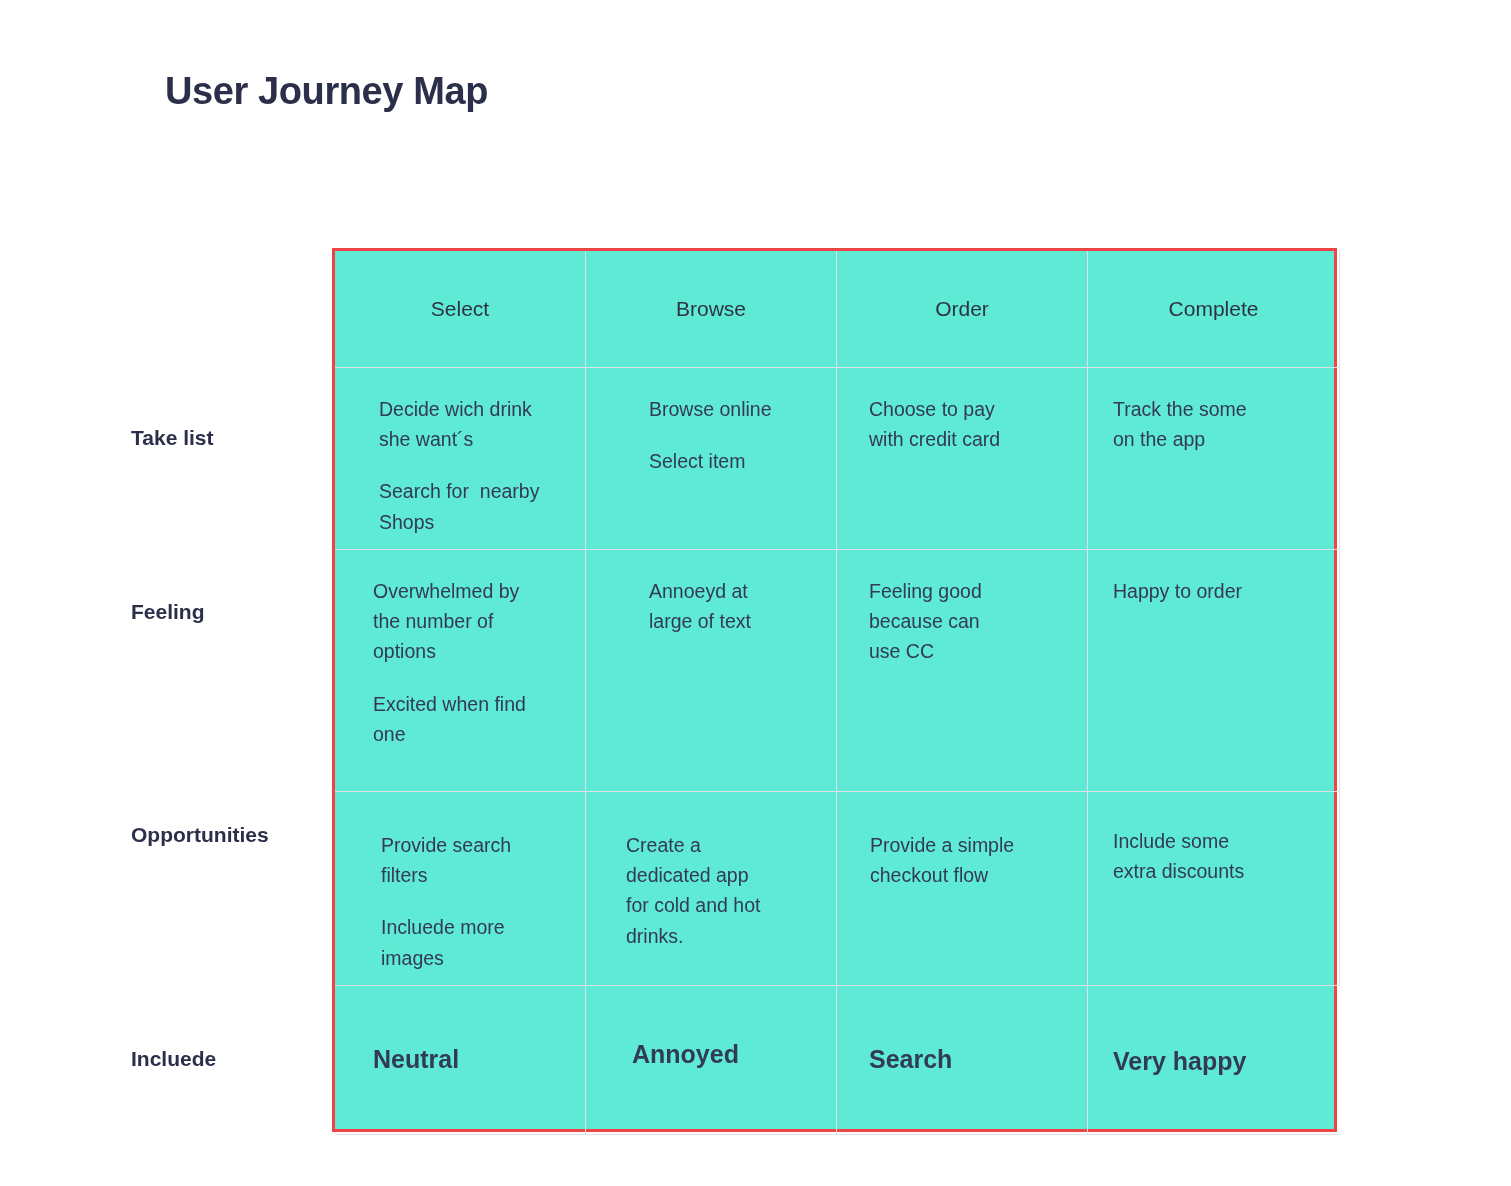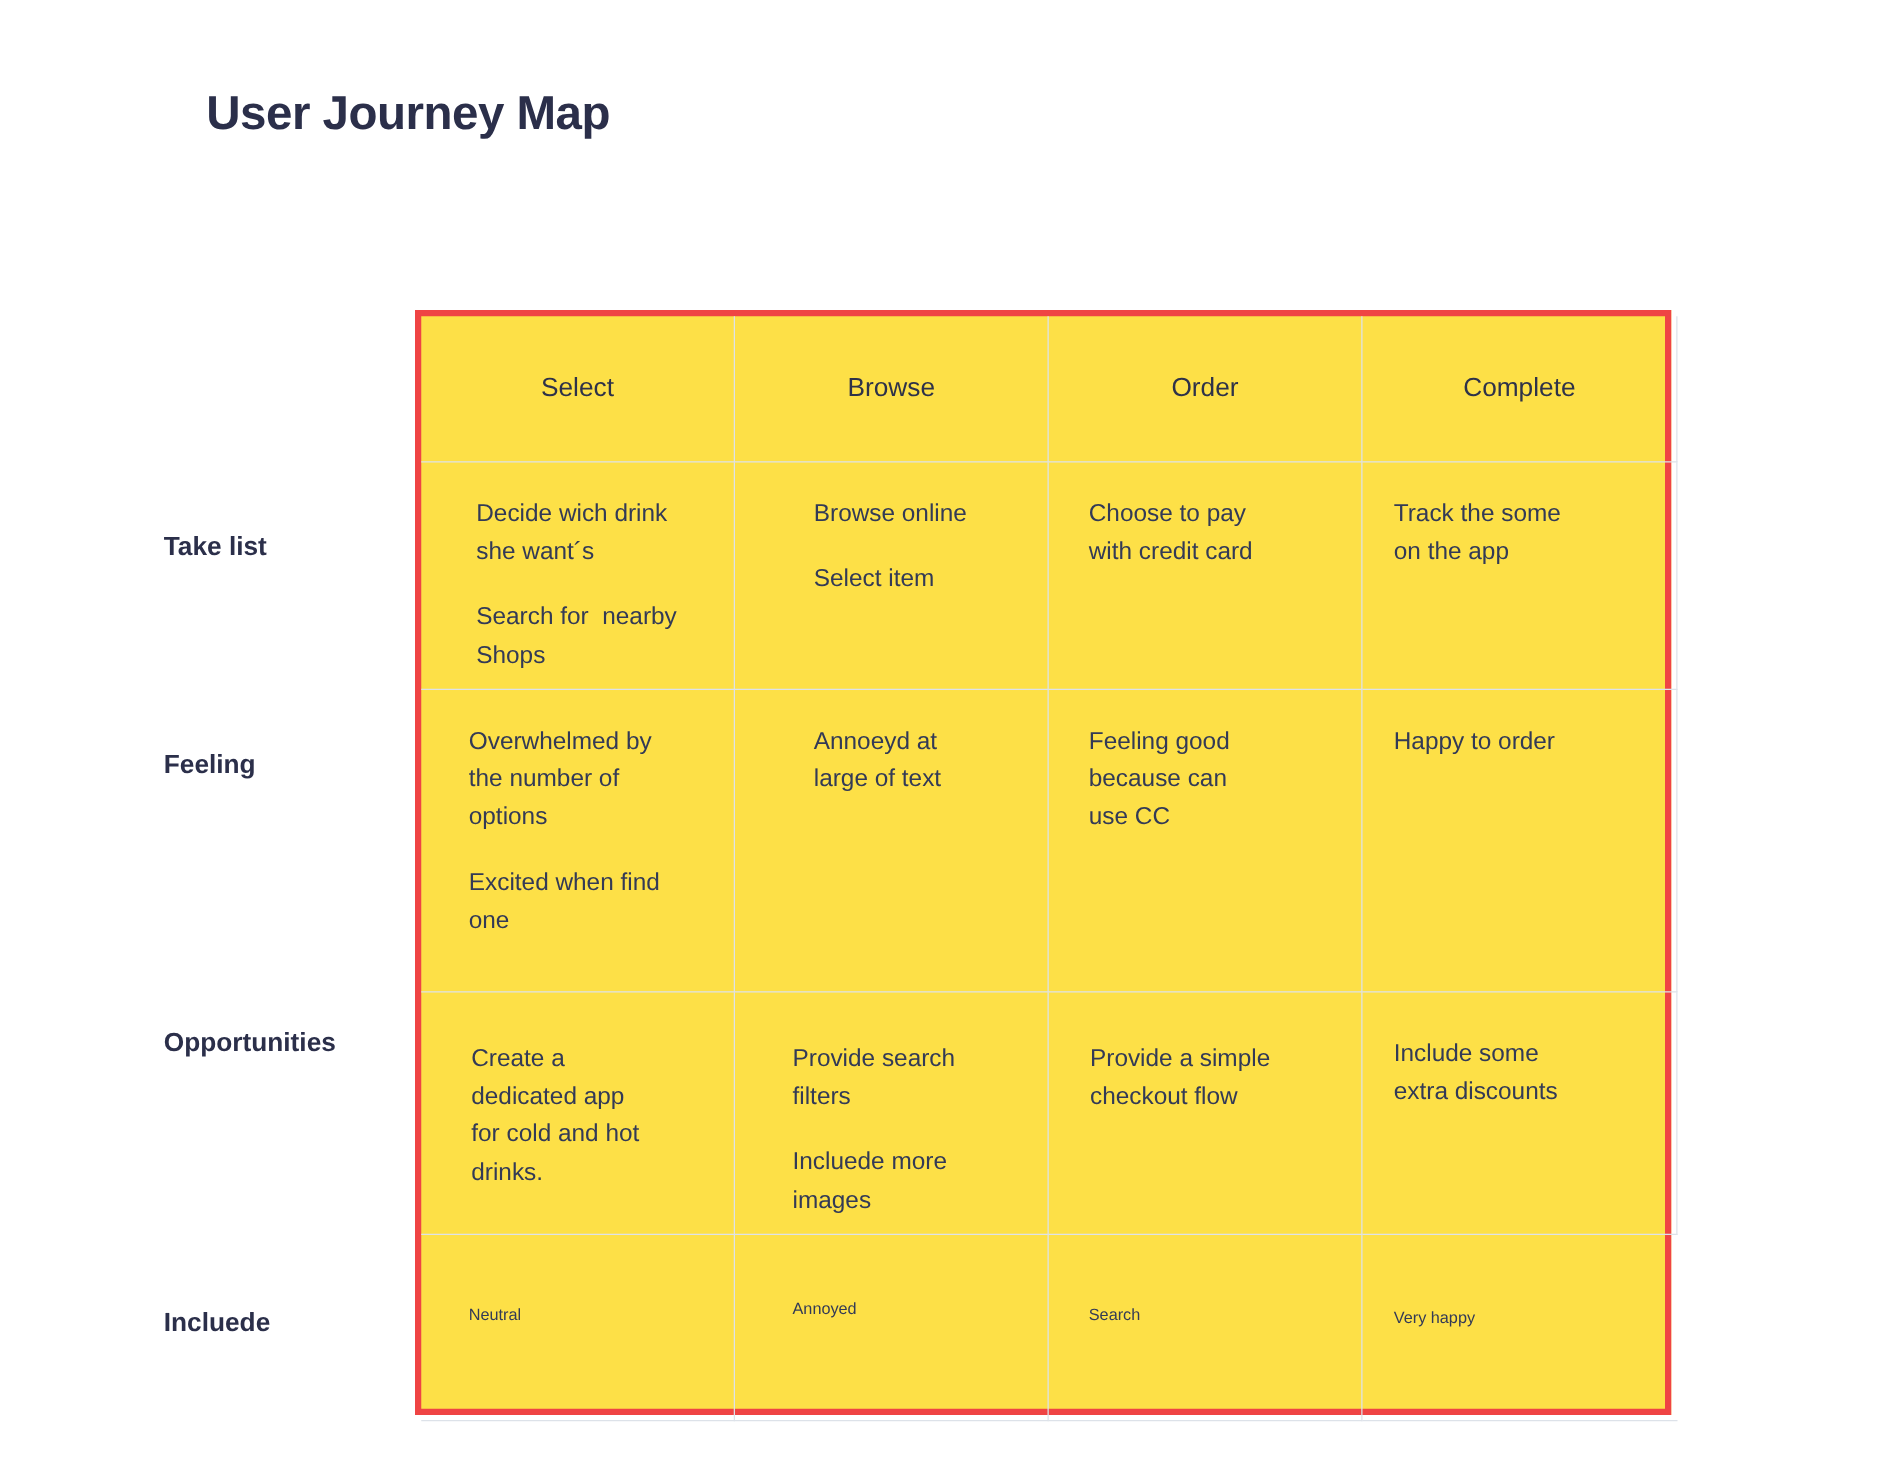--- a/index.html
+++ b/index.html
@@ -32,22 +32,22 @@
   
   #journey-map {
     position: absolute;
     left: 332px;
     top: 248px;
     width: 1005px;
     height: 884px;
     display: grid;
     grid-template-columns: 251px 251px 251px 252px;
     grid-template-rows: 117px 182px 242px 194px 149px;
-    border: 5px solid #ef4444;
-    background: #fde047;
+    border: 3px solid #ef4444;
+    background: #5eead4;
   }
 
   .hcell {
     border-right: 1px solid #dde2e9;
     border-bottom: 1px solid #dde2e9;
     display: flex;
     align-items: center;
     justify-content: center;
     font-size: 21px;
     color: #2e3249;
@@ -73,21 +73,21 @@
   .c2 { padding-left: 32px; }
   .c3 { padding-left: 25px; }
 
   .r0.c0 { padding-left: 44px; }
   .r0.c1 { padding-left: 63px; }
   .r1.c1 { padding-left: 63px; }
   .r2.c0 { padding-left: 40px; padding-top: 38px; }
   .r2.c1 { padding-left: 46px; padding-top: 38px; }
   .r2.c2 { padding-left: 33px; padding-top: 38px; }
   .r2.c3 { padding-left: 25px; padding-top: 34px; }
-  .r3 { padding-top: 54px; font-size: 13px; }
+  .r3 { padding-top: 54px; font-size: 25px; font-weight: bold; }
   .r3.c1 { padding-left: 46px; padding-top: 49px; }
   .r3.c2 { padding-top: 54px; }
   .r3.c3 { padding-top: 56px; }
 
   
   .row-label {
     position: absolute;
     left: 131px;
     font-size: 21px;
     font-weight: bold;
@@ -148,31 +148,31 @@
     </div>
   <div class="cell r1 c2">
       <p>Feeling good
 because can
 use CC</p>
     </div>
   <div class="cell r1 c3">
       <p>Happy to order</p>
     </div>
 
+  <div class="cell r2 c1">
+      <p>Provide search
+filters</p>
+      <p>Incluede more
+images</p>
+    </div>
   <div class="cell r2 c0">
       <p>Create a
 dedicated app
 for cold and hot
 drinks.</p>
-    </div>
-  <div class="cell r2 c1">
-      <p>Provide search
-filters</p>
-      <p>Incluede more
-images</p>
     </div>
   <div class="cell r2 c2">
       <p>Provide a simple
 checkout flow</p>
     </div>
   <div class="cell r2 c3">
       <p>Include some
 extra discounts</p>
     </div>
 

